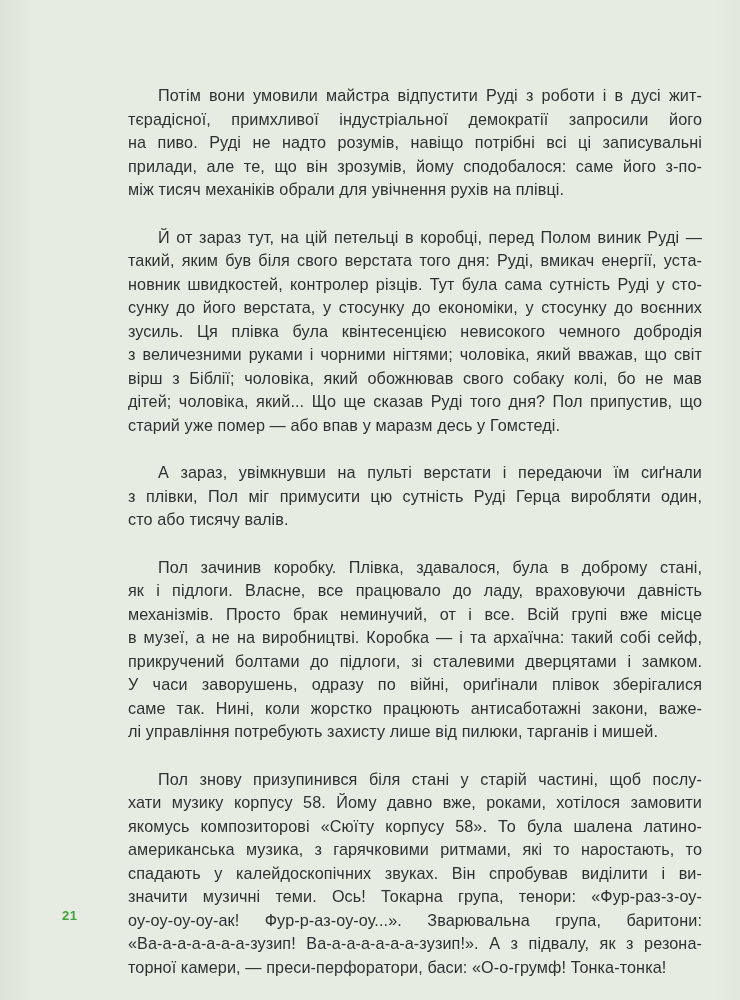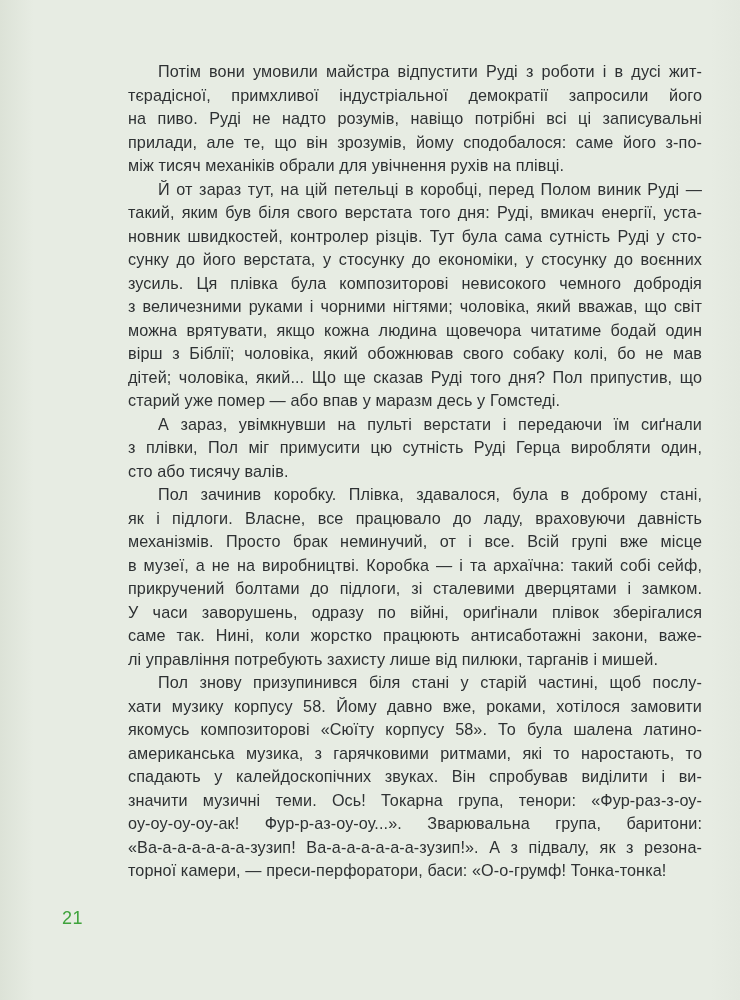--- a/index.html
+++ b/index.html
@@ -34,51 +34,51 @@
   .paragraph .line{
     text-align:justify;
     text-align-last:justify;
   }
   .paragraph .line.last{
     text-align:center;
     text-align-last:left;
   }
   .paragraph .line.first{
     text-indent:30px;
+    margin-top:24px;
   }
   .page-number{
     position:absolute;
     left:62px;
     top:908px;
     color:var(--pagenum);
-    font-size:18px;
-    font-weight:400;
+    font-size:13px;
+    font-weight:700;
     letter-spacing:0.5px;
   }
 </style>
 </head>
 <body>
 
 <div class="page">
   <div class="text-block">
       <div class="paragraph">
         <div class="line first">Потім вони умовили майстра відпустити Руді з роботи і в дусі жит-</div>
         <div class="line">тєрадісної, примхливої індустріальної демократії запросили його</div>
         <div class="line">на пиво. Руді не надто розумів, навіщо потрібні всі ці записувальні</div>
         <div class="line">прилади, але те, що він зрозумів, йому сподобалося: саме його з-по-</div>
         <div class="line last">між тисяч механіків обрали для увічнення рухів на плівці.</div>
       </div>
       <div class="paragraph">
         <div class="line first">Й от зараз тут, на цій петельці в коробці, перед Полом виник Руді —</div>
         <div class="line">такий, яким був біля свого верстата того дня: Руді, вмикач енергії, уста-</div>
         <div class="line">новник швидкостей, контролер різців. Тут була сама сутність Руді у сто-</div>
         <div class="line">сунку до його верстата, у стосунку до економіки, у стосунку до воєнних</div>
-        <div class="line">зусиль. Ця плівка була композиторові невисокого чемного добродія</div>
+        <div class="line">зусиль. Ця плівка була квінтесенцією невисокого чемного добродія</div>
         <div class="line">з величезними руками і чорними нігтями; чоловіка, який вважав, що світ</div>
-        <div class="line">можна врятувати, якщо кожна людина щовечора читатиме бодай один</div>
         <div class="line">вірш з Біблії; чоловіка, який обожнював свого собаку колі, бо не мав</div>
         <div class="line">дітей; чоловіка, який... Що ще сказав Руді того дня? Пол припустив, що</div>
         <div class="line last">старий уже помер — або впав у маразм десь у Гомстеді.</div>
       </div>
       <div class="paragraph">
         <div class="line first">А зараз, увімкнувши на пульті верстати і передаючи їм сиґнали</div>
         <div class="line">з плівки, Пол міг примусити цю сутність Руді Герца виробляти один,</div>
         <div class="line last">сто або тисячу валів.</div>
       </div>
       <div class="paragraph">

